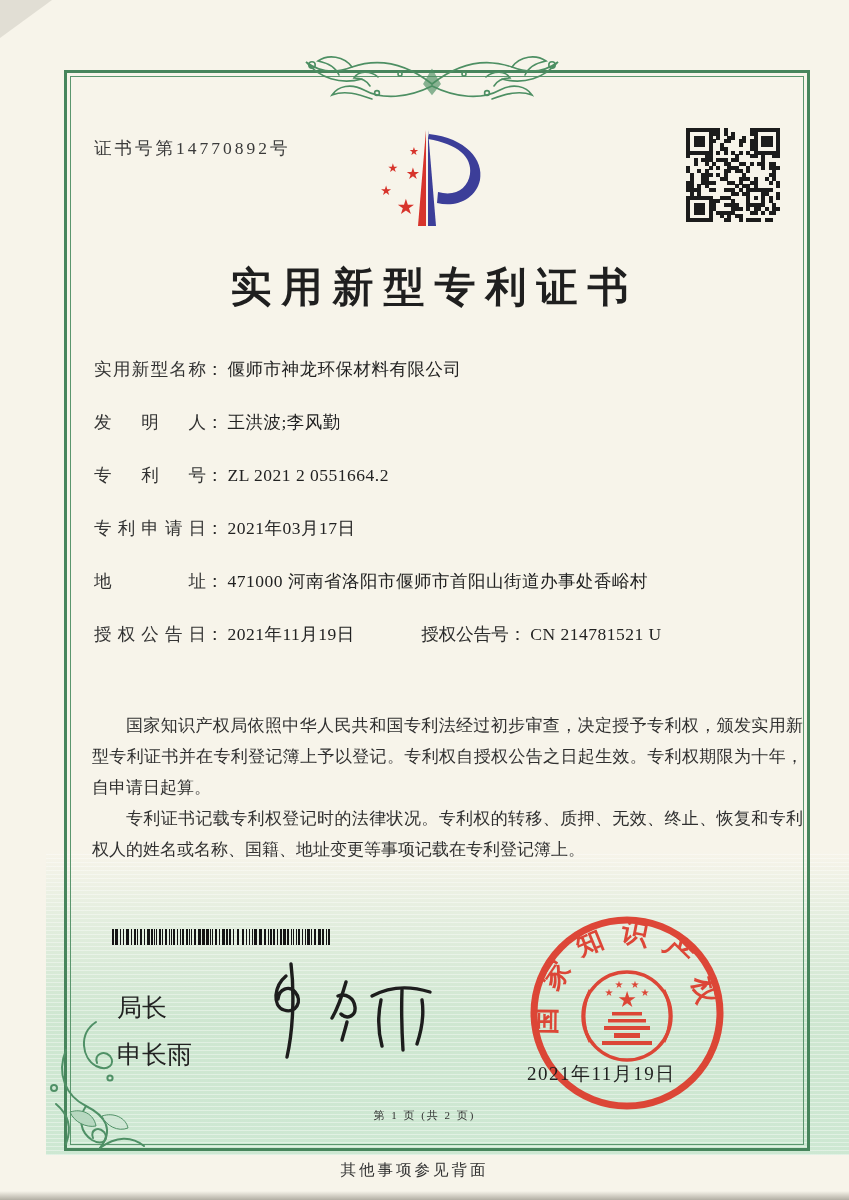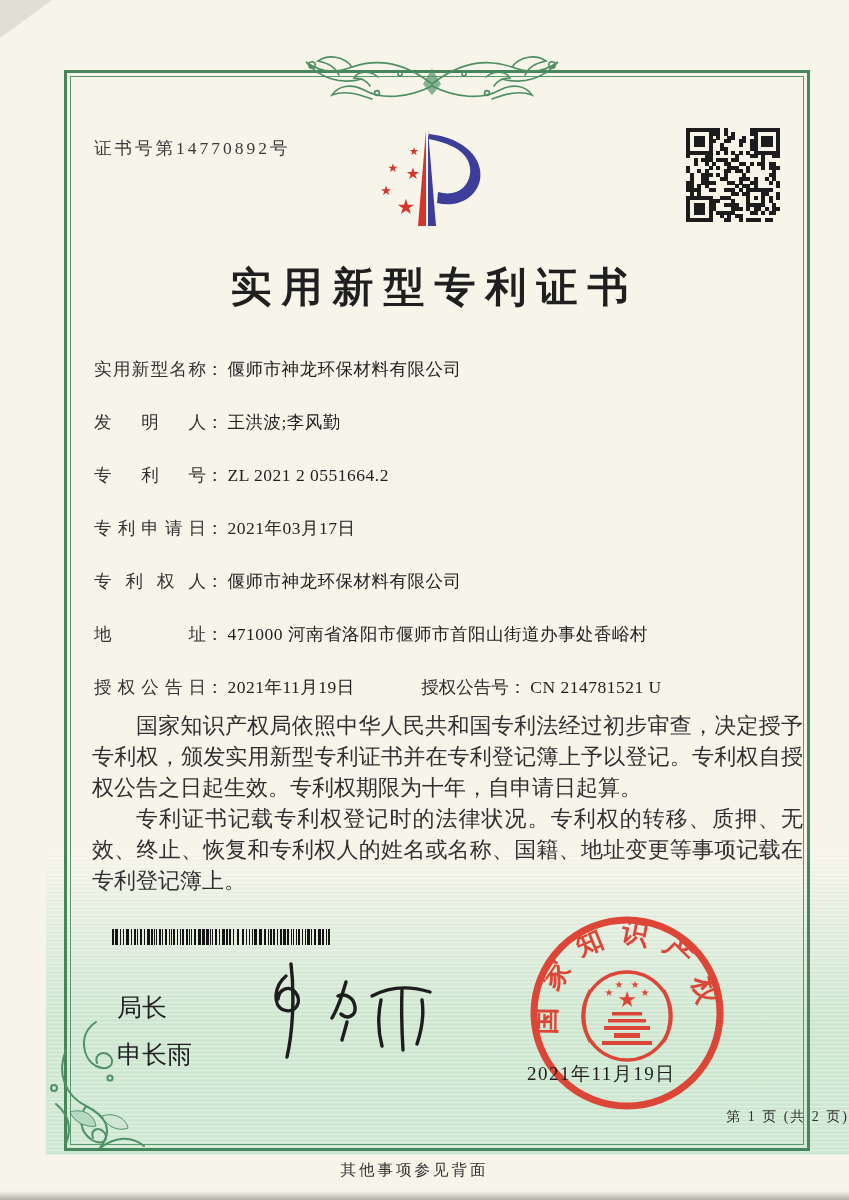--- a/index.html
+++ b/index.html
@@ -44,35 +44,35 @@
     text-align:center;font-size:41px;font-weight:700;letter-spacing:10px;color:#1f1f1f;}
 
   .fields{position:absolute;left:94px;right:70px;top:357px;z-index:4;font-size:17.5px;}
   .frow{height:24px;margin-bottom:29px;white-space:nowrap;}
   .flabel{display:inline-block;width:112px;text-align:justify;text-align-last:justify;color:#333;}
   .fcolon{margin:0 4px 0 0;}
   .fvalue{letter-spacing:.5px;color:#222;}
   .grant2-label{margin-left:62px;}
 
   .paragraphs{position:absolute;left:92px;right:86px;top:710px;z-index:4;
-    font-size:22px;line-height:31px;text-align:justify;color:#303030;}
+    font-size:17px;line-height:31px;text-align:justify;color:#303030;}
   .paragraphs p{margin:0;text-indent:2em;}
 
   .barcode{position:absolute;left:112px;top:929px;z-index:4;}
 
   .officer{position:absolute;left:117px;top:991px;z-index:4;font-size:25px;color:#222;}
   .officer .name{margin-top:14px;}
   .signature{position:absolute;left:246px;top:956px;z-index:5;}
 
   .seal{position:absolute;left:526px;top:912px;z-index:4;opacity:.93;}
   .seal-date{position:absolute;left:527px;top:1061px;z-index:5;
     font-size:19px;letter-spacing:1.5px;color:#1e1e1e;}
 
   .page-indicator{position:absolute;left:0;right:40px;top:1108px;z-index:4;
-    text-align:right;font-size:14px;color:#333;letter-spacing:2px;}
+    text-align:center;font-size:11px;color:#333;letter-spacing:2px;}
   .back-note{position:absolute;left:0;right:60px;top:1160px;z-index:4;
     text-align:center;font-size:15.5px;color:#333;letter-spacing:3px;}
 </style>
 </head>
 <body>
 
 <div id="canvas">
 
   <div class="green-band"></div>
 
@@ -443,23 +443,20 @@
     <div class="frow">
       <span class="flabel">发明人</span><span class="fcolon">：</span><span class="fvalue">王洪波;李风勤</span>
     </div>
     <div class="frow">
       <span class="flabel">专利号</span><span class="fcolon">：</span><span class="fvalue">ZL 2021 2 0551664.2</span>
     </div>
     <div class="frow">
       <span class="flabel">专利申请日</span><span class="fcolon">：</span><span class="fvalue">2021年03月17日</span>
     </div>
     <div class="frow">
-      <span class="flabel">专利权人</span><span class="fcolon">：</span><span class="fvalue">偃师市神龙环保材料有限公司</span>
-    </div>
-    <div class="frow">
       <span class="flabel">地址</span><span class="fcolon">：</span><span class="fvalue">471000 河南省洛阳市偃师市首阳山街道办事处香峪村</span>
     </div>
     <div class="frow">
       <span class="flabel">授权公告日</span><span class="fcolon">：</span><span class="fvalue">2021年11月19日</span>
       <span class="grant2-label">授权公告号</span><span class="fcolon">：</span><span class="fvalue">CN 214781521 U</span>
     </div>
   </div>
 
   <div class="paragraphs">
     <p>国家知识产权局依照中华人民共和国专利法经过初步审查，决定授予专利权，颁发实用新型专利证书并在专利登记簿上予以登记。专利权自授权公告之日起生效。专利权期限为十年，自申请日起算。</p>

